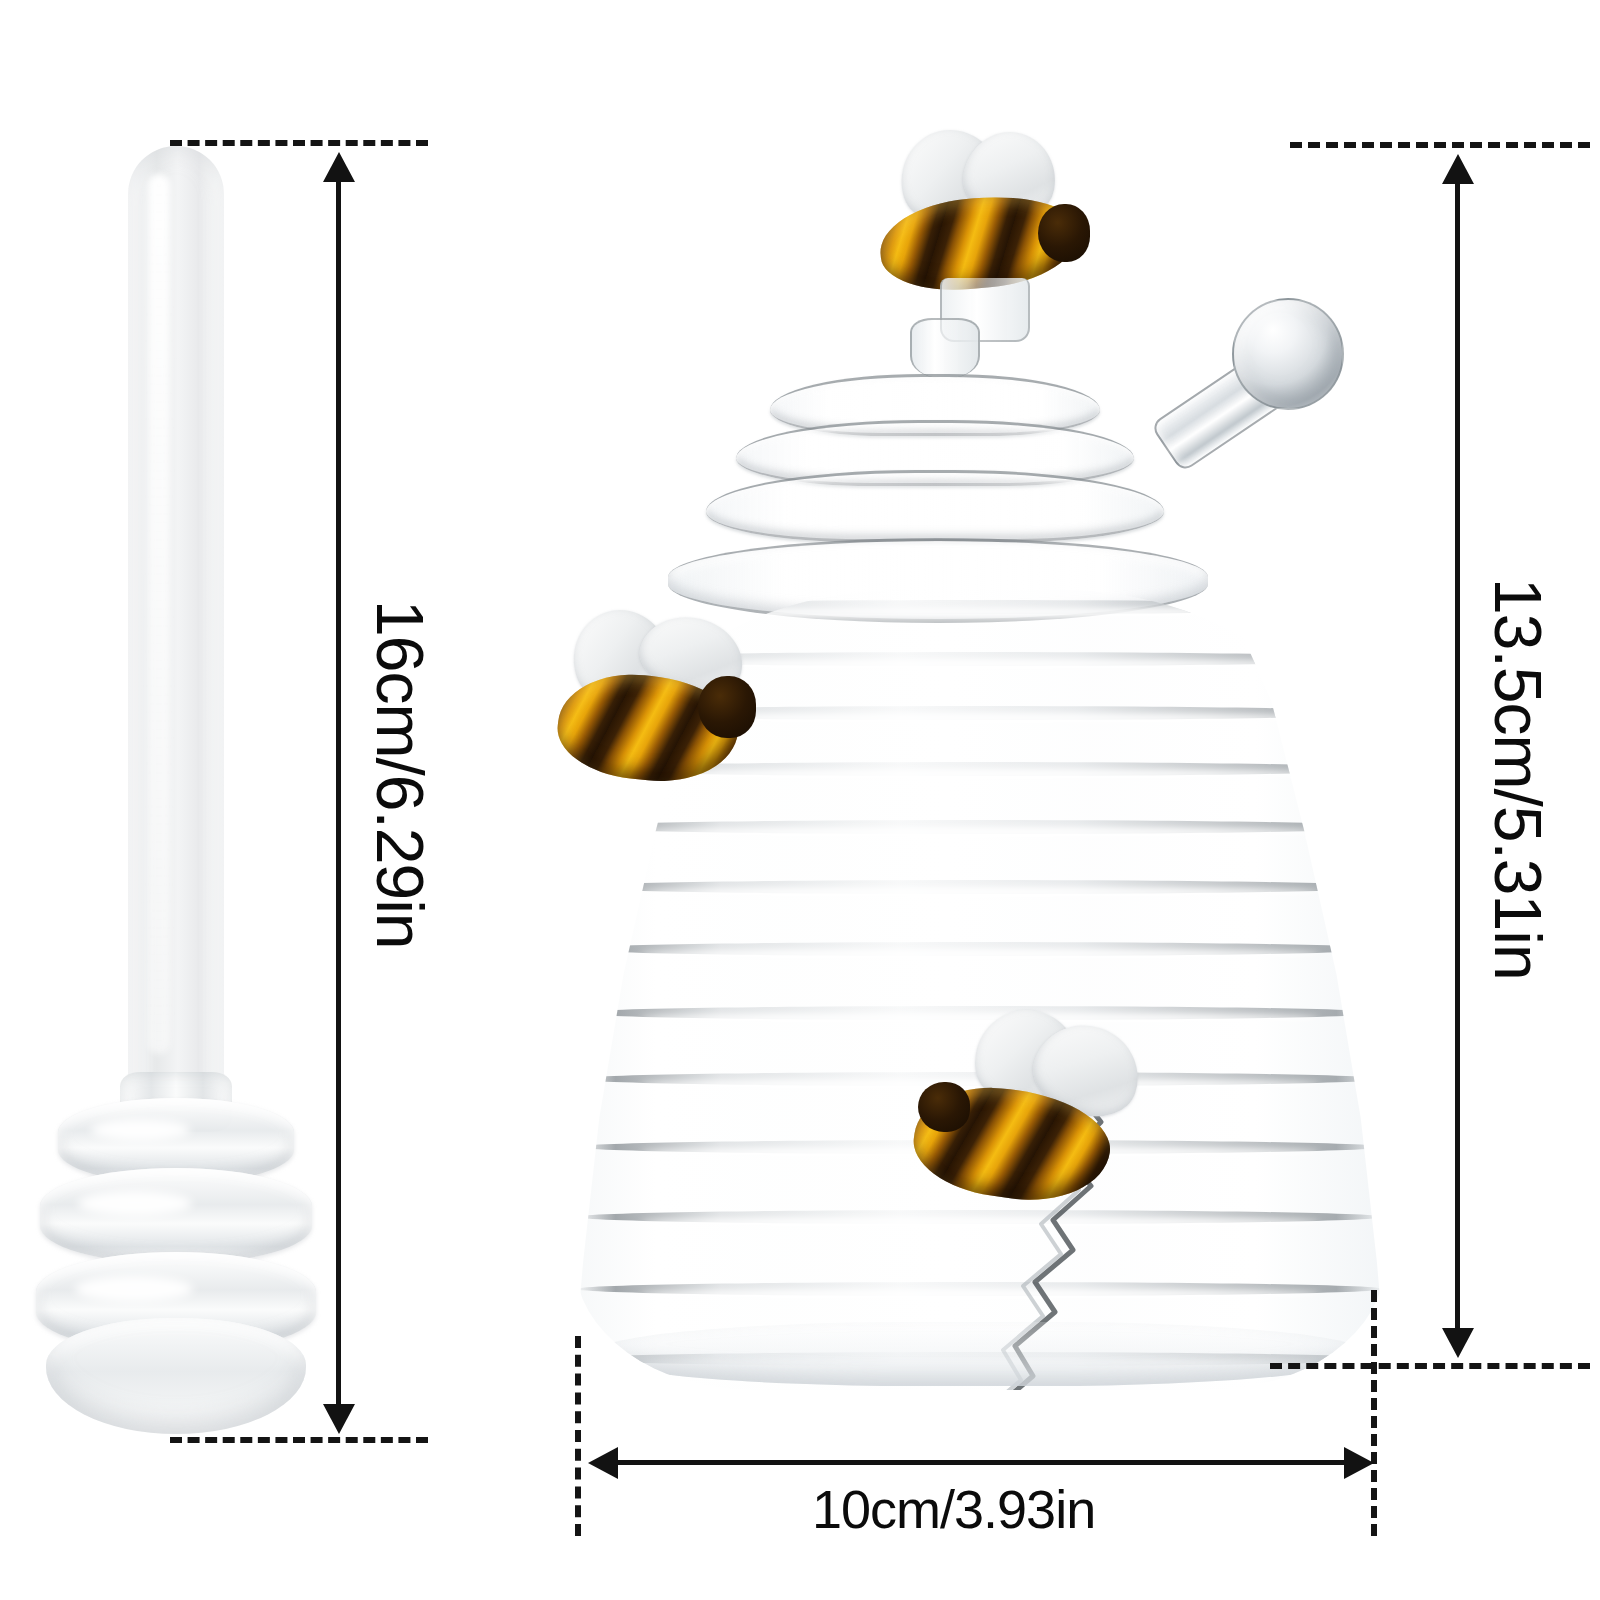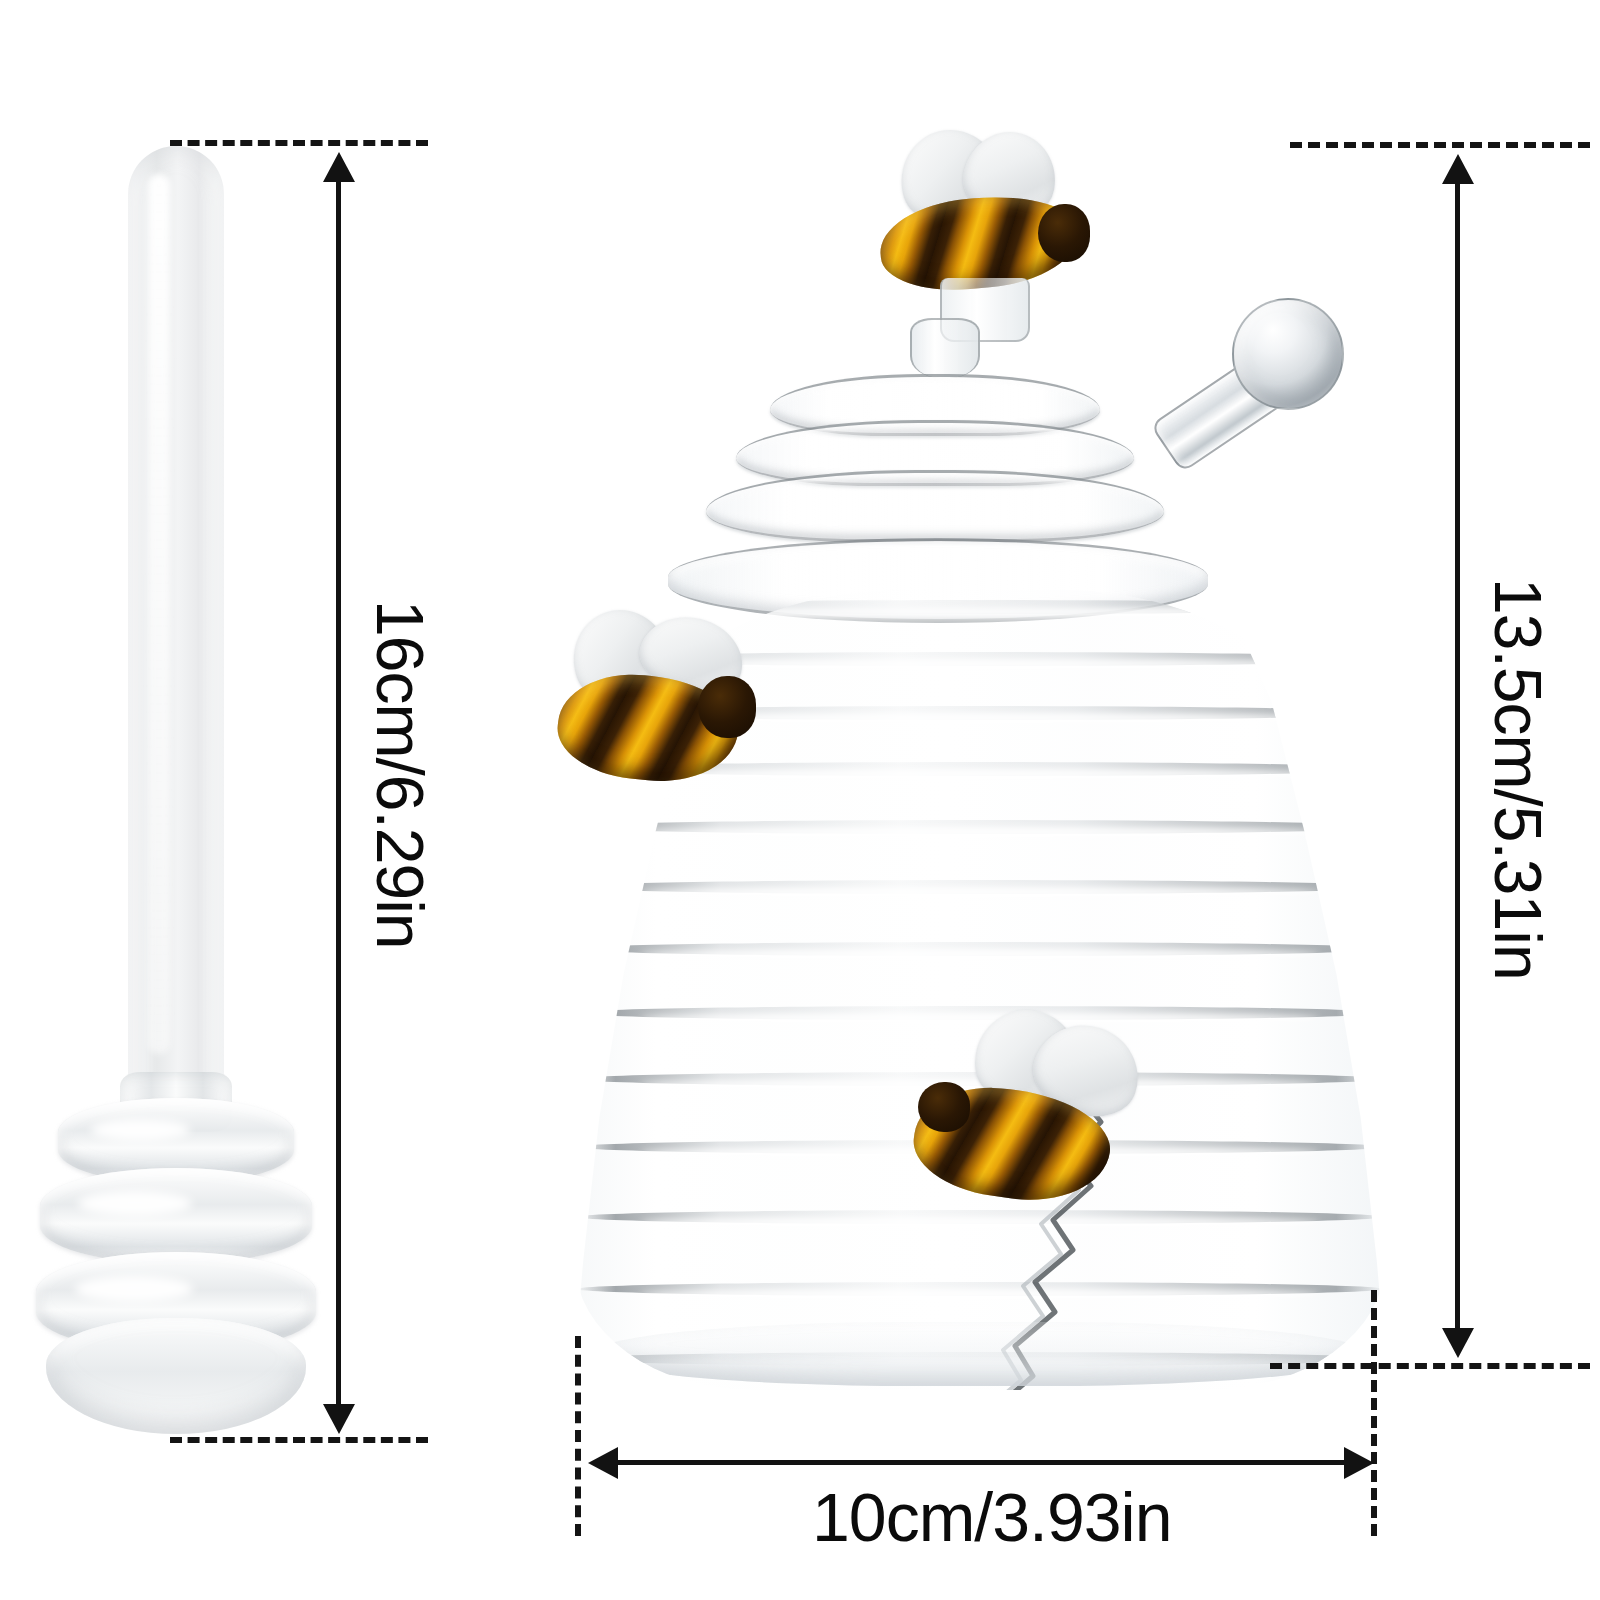--- a/index.html
+++ b/index.html
@@ -251,15 +251,15 @@
 
   <div class="dimlabel rot-left" style="left:1556px;top:578px;font-size:66px;">13.5cm/5.31in</div>
 
   <div class="dash-v" style="left:575px;top:1336px;height:200px;"></div>
   <div class="dash-v" style="left:1371px;top:1290px;height:246px;"></div>
 
   <div class="arrowhead ah-left" style="left:588px;top:1447px;"></div>
   <div class="dimline-h" style="left:612px;top:1460px;width:752px;"></div>
   <div class="arrowhead ah-right" style="left:1344px;top:1447px;"></div>
 
-  <div class="dimlabel" style="left:812px;top:1478px;font-size:68px;">10cm/3.93in</div>
+  <div class="dimlabel" style="left:812px;top:1478px;font-size:54px;">10cm/3.93in</div>
 
 </div>
 
 </body></html>

